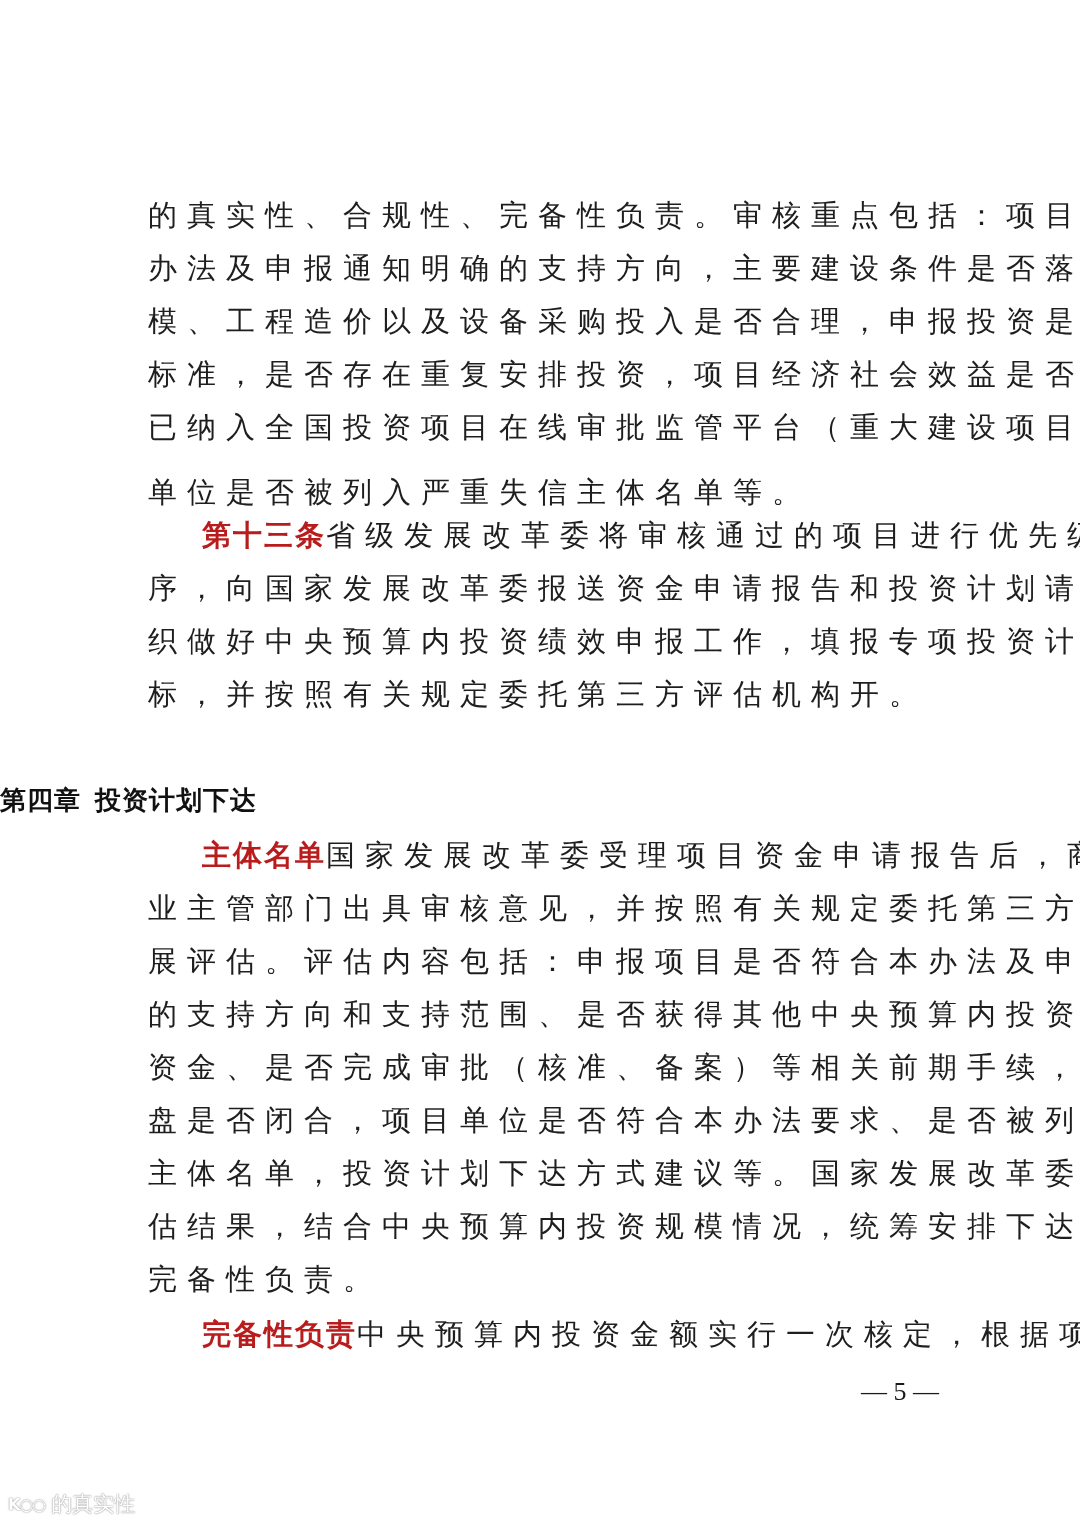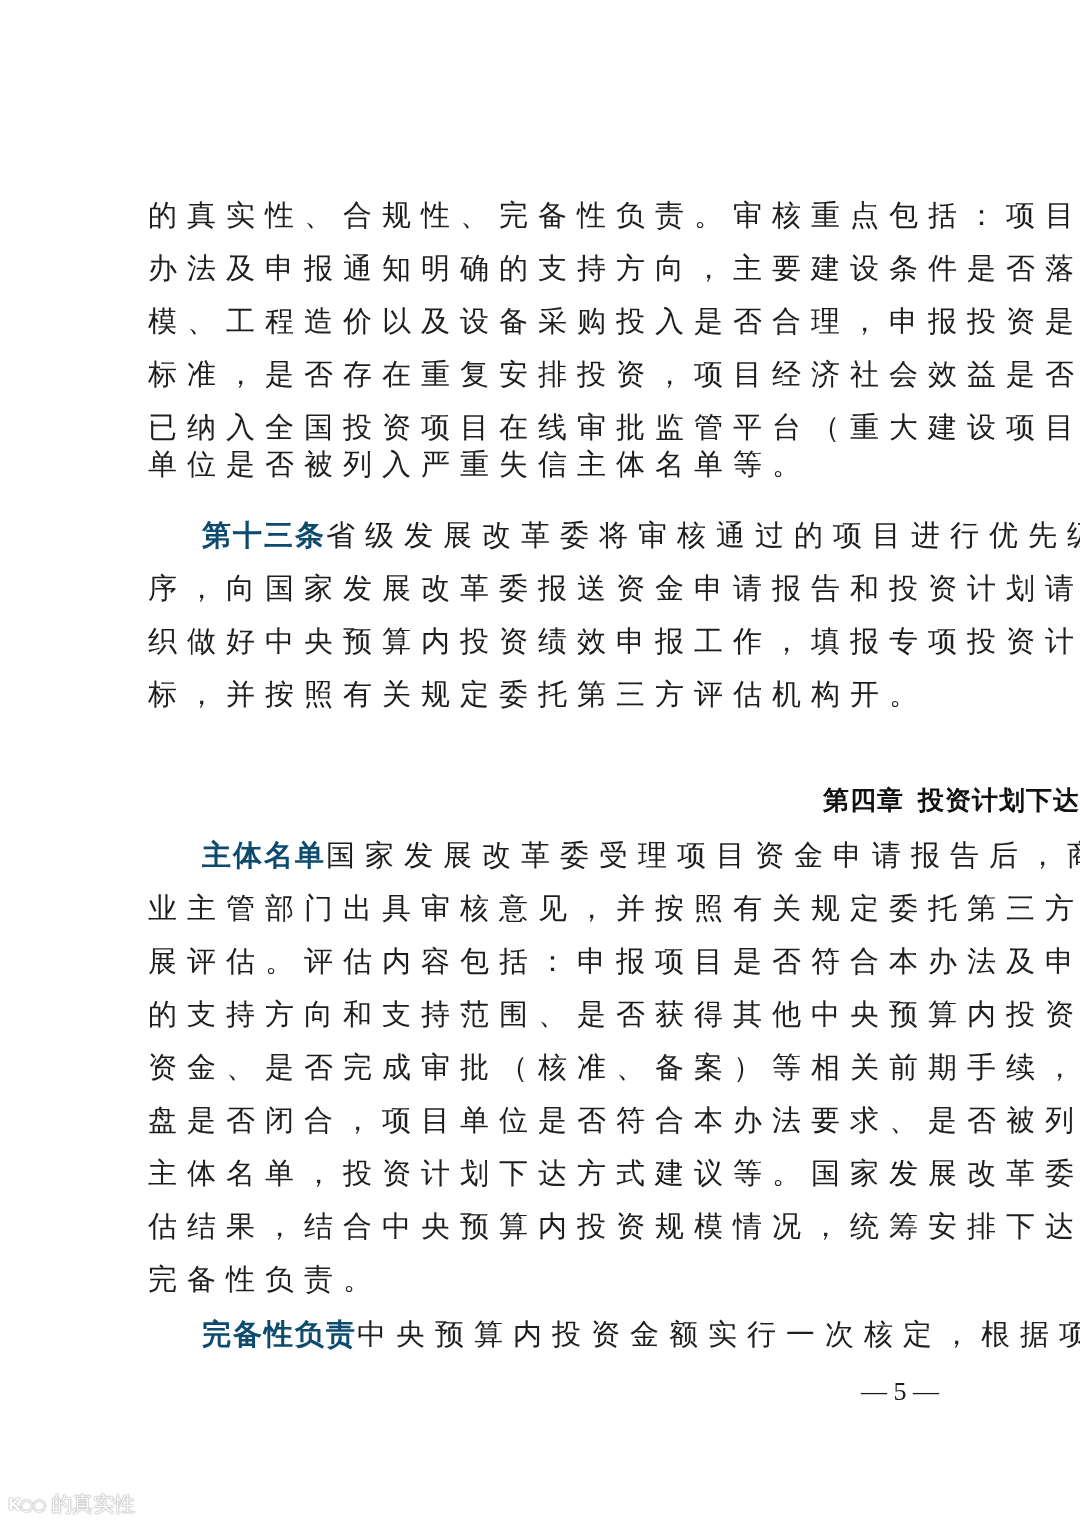--- a/index.html
+++ b/index.html
@@ -31,29 +31,29 @@
       letter-spacing: 10px;
       white-space: nowrap;
       color: #1e1e1e;
     }
     .line.indent { left: 202px; width: 732px; }
     .bold {
       font-family: "DejaVu Sans", "Liberation Sans", sans-serif;
       font-weight: bold;
       letter-spacing: 2px;
       margin-right: 0;
-      color: #0c4a6e;
+      color: #b91c1c;
     }
     .chapter {
       position: absolute;
       left: 0;
       width: 1080px;
       top: 780px;
       height: 40px;
-      text-align: right;
+      text-align: left;
       font-family: "DejaVu Sans", "Liberation Sans", sans-serif;
       font-weight: bold;
       font-size: 26px;
       line-height: 40px;
       letter-spacing: 1px;
       color: #111111;
     }
     .chapter .gap { display: inline-block; width: 14px; }
     .page-number {
       position: absolute;
@@ -90,21 +90,21 @@
 </head>
 <body>
 
 <div class="page">
 
   <div class="line" style="top:195px">的真实性、合规性、完备性负责。审核重点包括：项目是否符合本</div>
   <div class="line" style="top:248px">办法及申报通知明确的支持方向，主要建设条件是否落实，建设规</div>
   <div class="line" style="top:301px">模、工程造价以及设备采购投入是否合理，申报投资是否符合安排</div>
   <div class="line" style="top:354px">标准，是否存在重复安排投资，项目经济社会效益是否明显，是否</div>
   <div class="line" style="top:407px">已纳入全国投资项目在线审批监管平台（重大建设项目库），项目</div>
-  <div class="line" style="top:444px">单位是否被列入严重失信主体名单等。</div>
+  <div class="line" style="top:472px">单位是否被列入严重失信主体名单等。</div>
 
   <div class="line indent" style="top:515px"><span class="bold">第十三条</span><span>省级发展改革委将审核通过的项目进行优先级排</span></div>
   <div class="line" style="top:568px">序，向国家发展改革委报送资金申请报告和投资计划请示。同时组</div>
   <div class="line" style="top:621px">织做好中央预算内投资绩效申报工作，填报专项投资计划绩效目</div>
   <div class="line" style="top:674px">标，并按照有关规定委托第三方评估机构开。</div>
 
   <div class="chapter"><span>第四章</span><span class="gap"></span><span>投资计划下达</span></div>
 
   <div class="line indent" style="top:835px"><span class="bold">主体名单</span><span>国家发展改革委受理项目资金申请报告后，商请行</span></div>
   <div class="line" style="top:888px">业主管部门出具审核意见，并按照有关规定委托第三方评估机构开</div>

